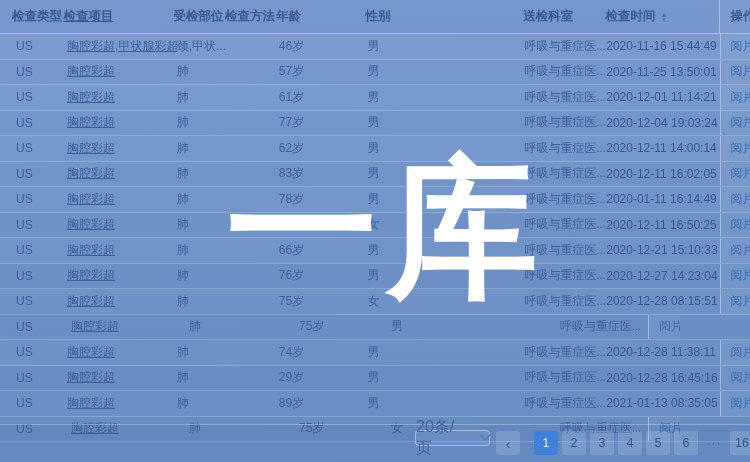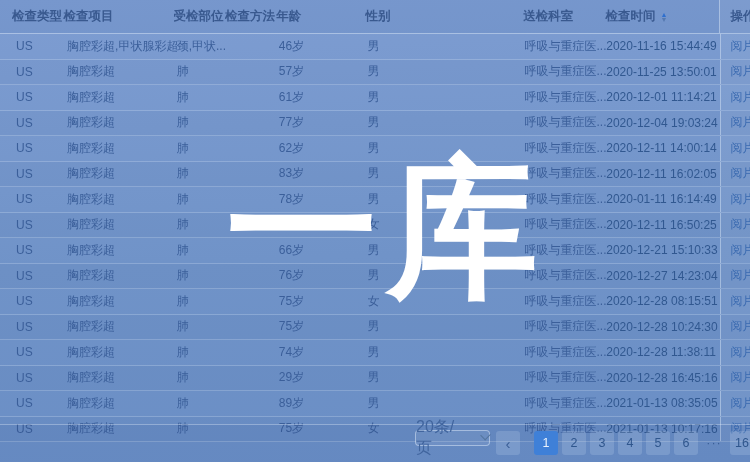--- a/index.html
+++ b/index.html
@@ -10,27 +10,27 @@
     user-select:none;
   }
   
   .thead,.tr{display:flex;align-items:stretch;padding-left:12px;}
   .thead{height:33px;background:rgba(8,40,110,.05);border-bottom:1px solid rgba(235,244,255,.45);text-align:right;}
   .thead .cell{display:flex;align-items:center;font-size:12.5px;font-weight:700;color:#39598f;}
   .tr{height:24.5px;border-bottom:1px solid rgba(235,244,255,.22);padding-left:16px;}
   .tr:nth-child(even){background:rgba(6,30,90,.025);}
   .cell{display:flex;align-items:center;font-size:12px;color:#3b5f9a;overflow:hidden;white-space:nowrap;}
   .c-type{width:55px;}
-  .c-item{width:118px;}
+  .c-item{width:118px;text-decoration:underline;}
   .c-part{width:55px;}
   .c-method{width:55px;}
   .c-age{width:44px;}
   .c-gender{width:44px;margin-left:48px;}
   .c-hospital{width:125px;margin-top:44px;}
-  .c-dept{width:88px;}
+  .c-dept{width:88px;font-family:Liberation Serif, serif;}
   .c-time{width:122px;color:#315890;}
   .c-action{width:32px;padding-left:10px;box-sizing:border-box;
     border-left:1px solid rgba(235,244,255,.40);background:rgba(255,255,255,.05);}
   .c-action span{color:#3a6ab0;}
   .blob{width:98px;height:13px;margin-left:2px;border-radius:2px;background:#93aedc;filter:blur(2px);opacity:.95;}
   .sort{display:inline-flex;flex-direction:column;margin-left:5px;line-height:5px;}
   .sort .up{font-size:7px;color:#2e6fce;font-style:normal;}
   .sort .down{font-size:7px;color:rgba(47,86,141,.45);font-style:normal;}
   
   .watermark{
@@ -261,21 +261,20 @@
         <div class="cell c-type">US</div>
         <div class="cell c-item">胸腔彩超</div>
         <div class="cell c-part">肺</div>
         <div class="cell c-method"></div>
         <div class="cell c-age">75岁</div>
         <div class="cell c-gender">男</div>
         <div class="cell c-hospital">
           <div class="blob"></div>
         </div>
         <div class="cell c-dept">呼吸与重症医...</div>
-        <div class="cell c-time">2020-12-28 10:24:30</div>
         <div class="cell c-action">
           <span>阅片</span>
         </div>
       </div>
       <div class="tr">
         <div class="cell c-type">US</div>
         <div class="cell c-item">胸腔彩超</div>
         <div class="cell c-part">肺</div>
         <div class="cell c-method"></div>
         <div class="cell c-age">74岁</div>
@@ -325,21 +324,20 @@
         <div class="cell c-type">US</div>
         <div class="cell c-item">胸腔彩超</div>
         <div class="cell c-part">肺</div>
         <div class="cell c-method"></div>
         <div class="cell c-age">75岁</div>
         <div class="cell c-gender">女</div>
         <div class="cell c-hospital">
           <div class="blob"></div>
         </div>
         <div class="cell c-dept">呼吸与重症医...</div>
-        <div class="cell c-time">2021-01-13 10:17:16</div>
         <div class="cell c-action">
           <span>阅片</span>
         </div>
       </div>
     </div>
 
   <div class="watermark">一库</div>
 
   <div class="footer">
     <div class="select">

